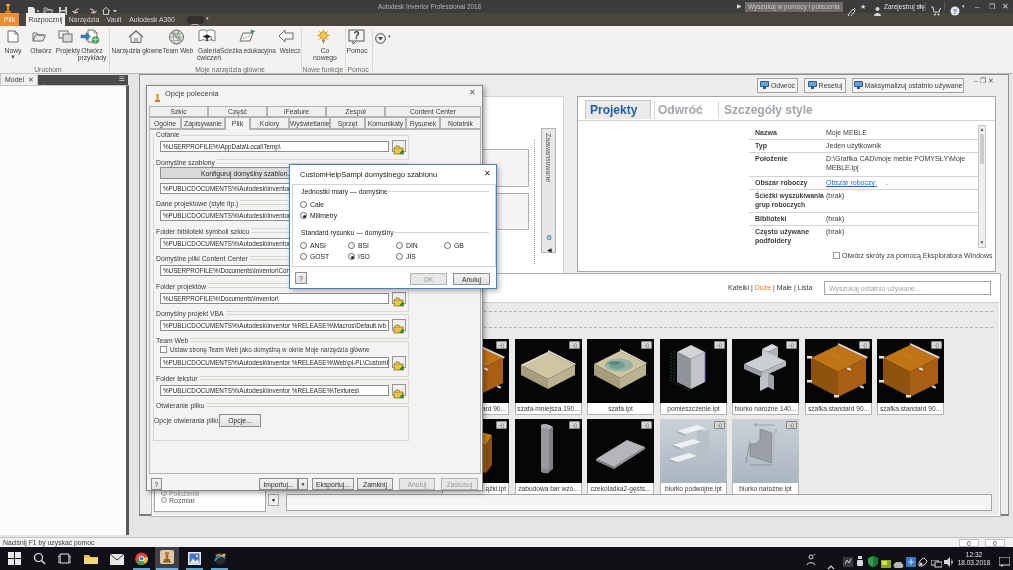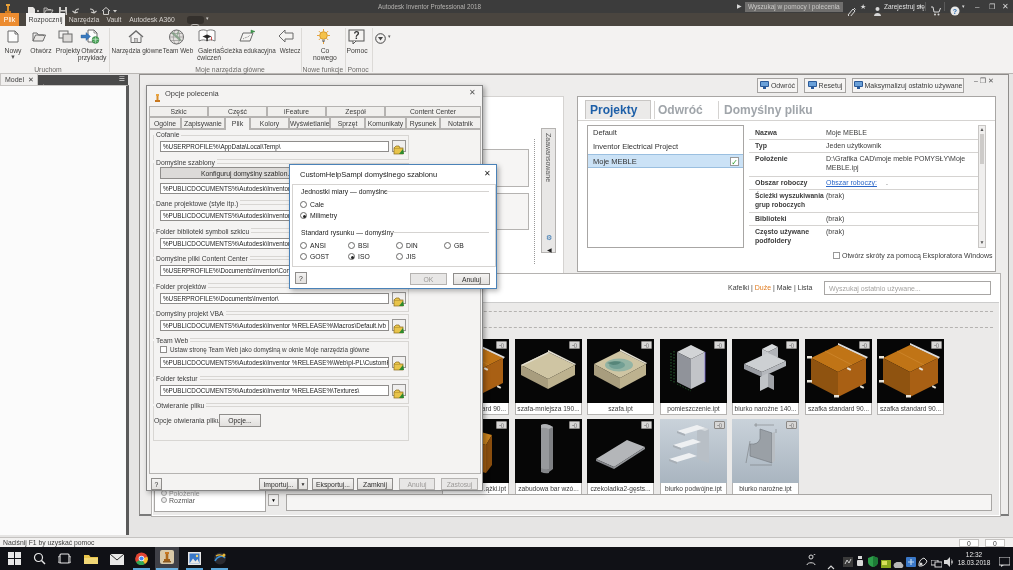--- a/index.html
+++ b/index.html
@@ -266,30 +266,23 @@
       <div style="position:absolute;left:4px;top:105px;color:#2c6fad;font-size:7px;">⚙</div>
       <div style="position:absolute;left:5px;top:117px;color:#222;font-size:6px;">◀</div>
     </div>
 
     <div class="abs" id="projpanel">
       <div class="abs" style="left:7px;top:3px;width:66px;height:19px;background:#ebeae9;border:1px solid #c8c6c4;border-bottom:none;"></div>
       <div class="abs" style="left:12px;top:6px;font-size:12px;font-weight:bold;color:#1d5fa8;">Projekty</div>
       <div class="abs" style="left:80px;top:6px;font-size:12px;font-weight:bold;color:#a0a5aa;">Odwróć</div>
       <div class="abs" style="left:76px;top:4px;width:1px;height:18px;background:#d5d3d1;"></div>
       <div class="abs" style="left:140px;top:4px;width:1px;height:18px;background:#d5d3d1;"></div>
-      <div class="abs" style="left:146px;top:6px;font-size:12px;font-weight:bold;color:#a0a5aa;">Domyślny pliku</div>
+      <div class="abs" style="left:146px;top:6px;font-size:12px;font-weight:bold;color:#a0a5aa;">Szczegóły style</div>
       <div class="abs" style="left:0;top:23px;width:417px;height:1px;background:#d5d3d1;"></div>
 
-      <div class="abs" style="left:9px;top:28px;width:157px;height:123px;background:#fff;border:1px solid #a8a6a4;">
-        <div style="height:14px;font-size:7.5px;line-height:14px;padding-left:5px;color:#333;">Default</div>
-        <div style="height:14px;font-size:7.5px;line-height:14px;padding-left:5px;color:#333;">Inventor Electrical Project</div>
-        <div style="height:14px;font-size:7.5px;line-height:14px;padding-left:5px;color:#333;background:#cbe2f6;border-top:1px solid #9abfe0;border-bottom:1px solid #9abfe0;position:relative;">Moje MEBLE
-          <span style="position:absolute;right:4px;top:2px;width:9px;height:9px;background:#fff;border:1px solid #999;color:#2d9e2d;font-size:8px;line-height:9px;text-align:center;">✓</span>
-        </div>
-      </div>
 
       <div class="abs" style="left:171px;top:28px;width:236px;height:123px;">
         <div class="drow" style="top:2px;height:13px;">
             <span class="dlab">Nazwa</span>
             <span class="dval">Moje MEBLE</span>
           </div>
         <div class="drow" style="top:15px;height:13px;">
             <span class="dlab">Typ</span>
             <span class="dval">Jeden użytkownik</span>
           </div>

